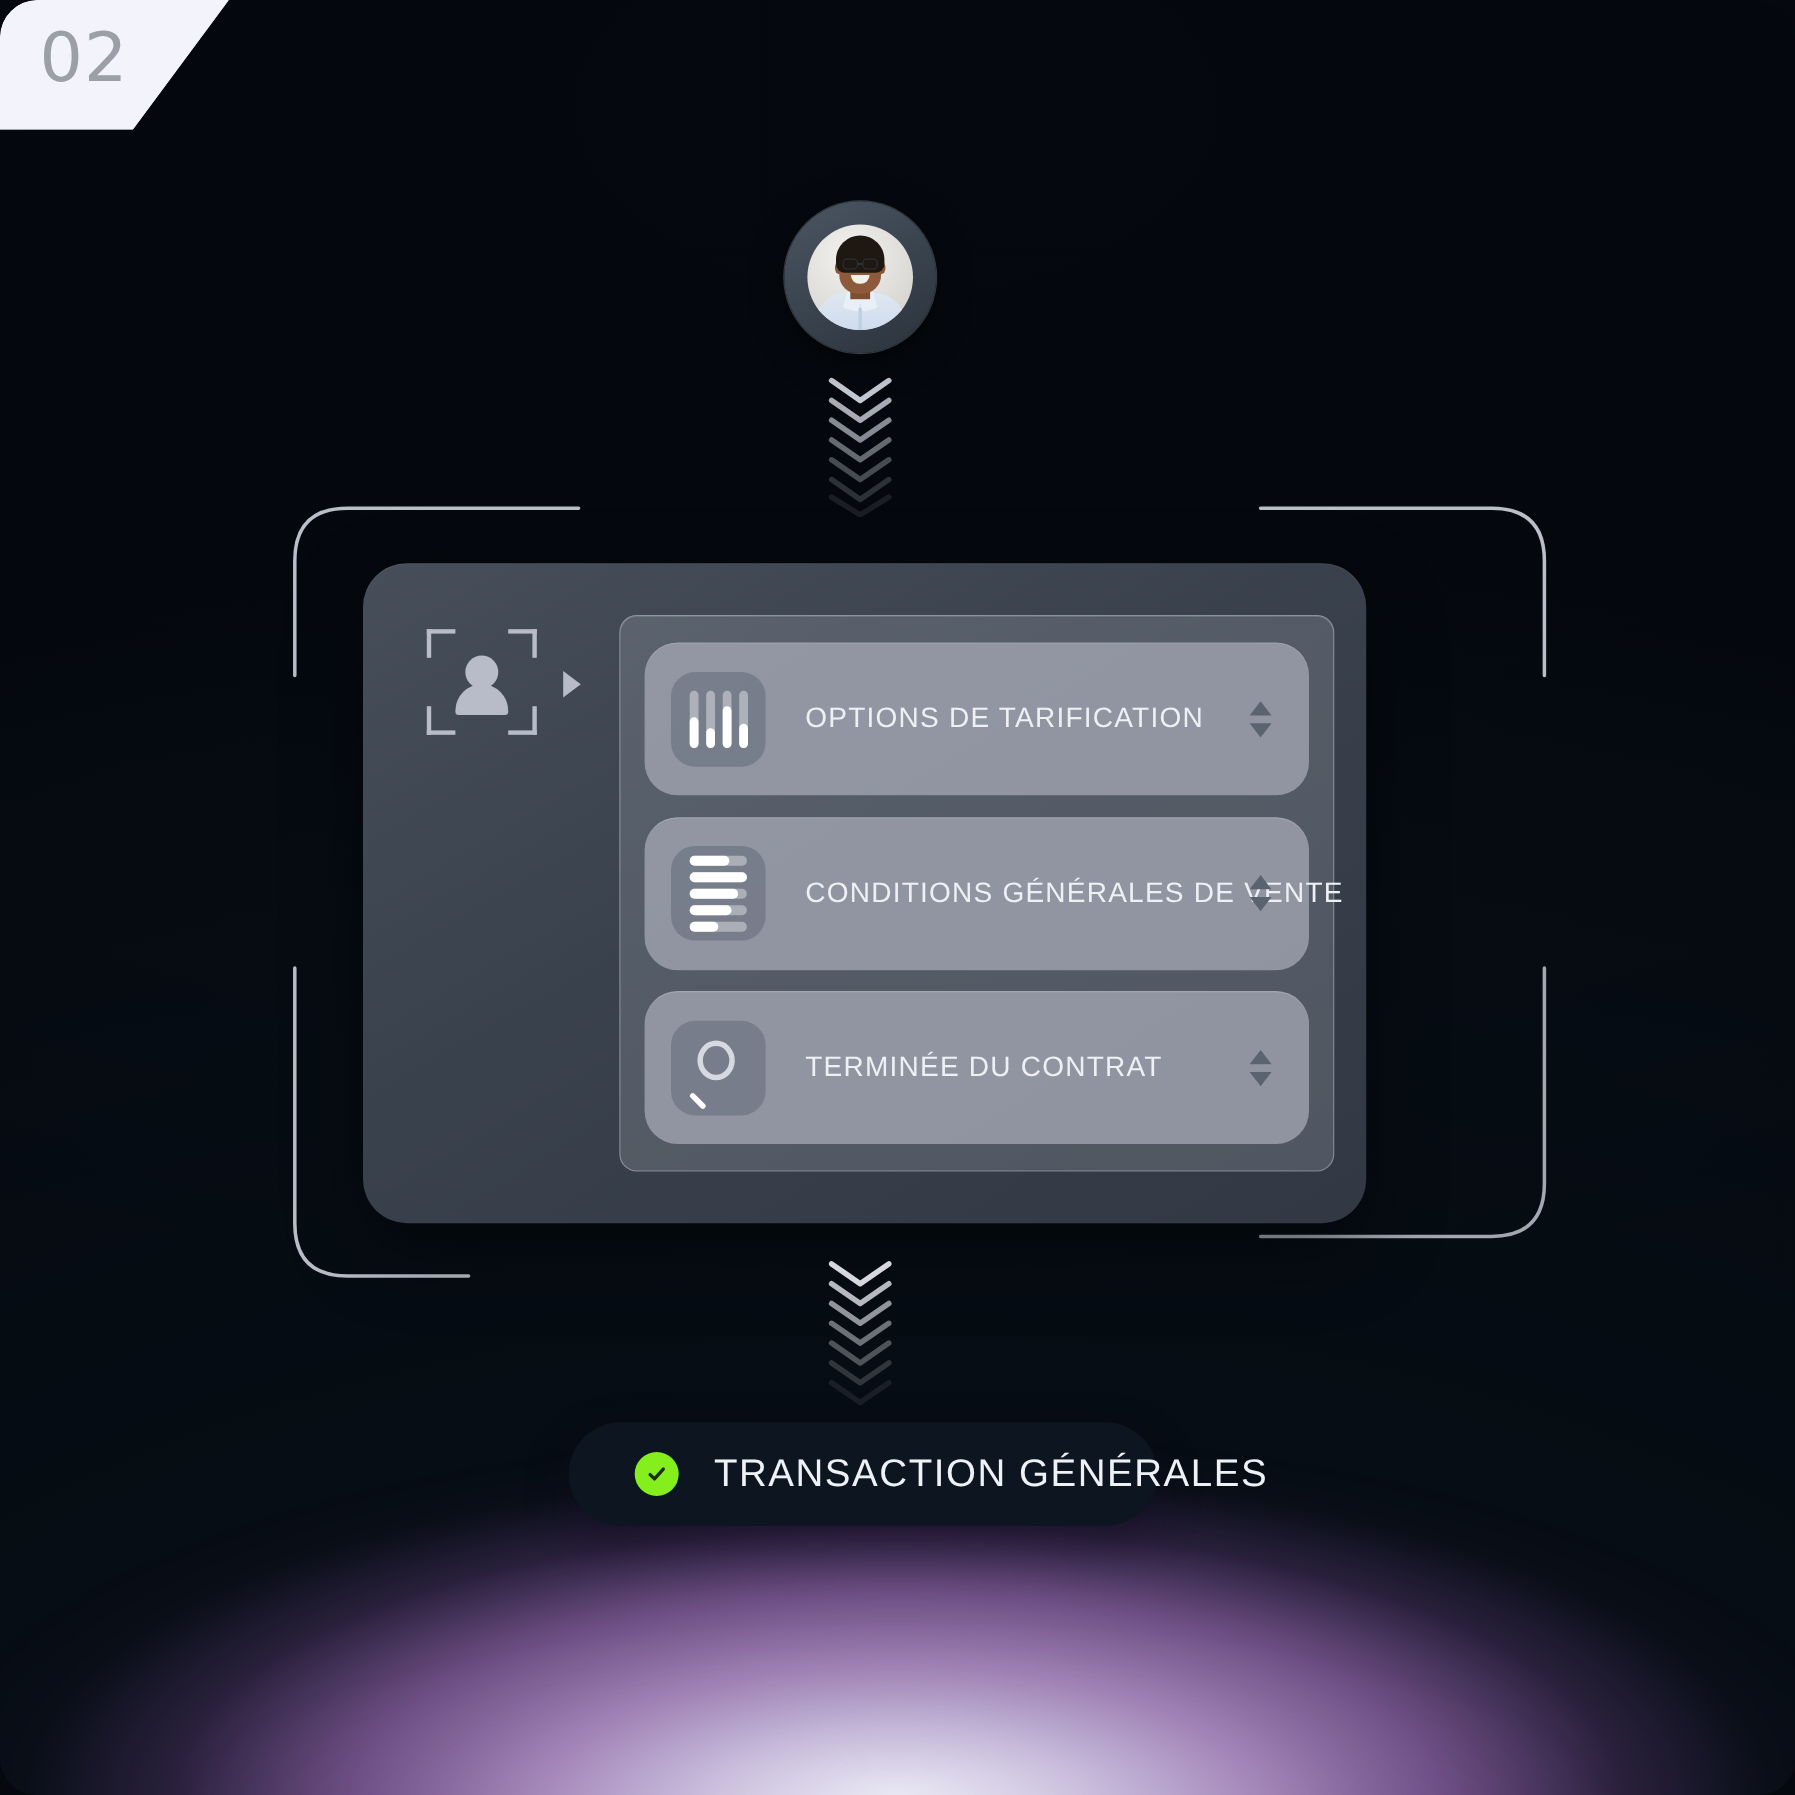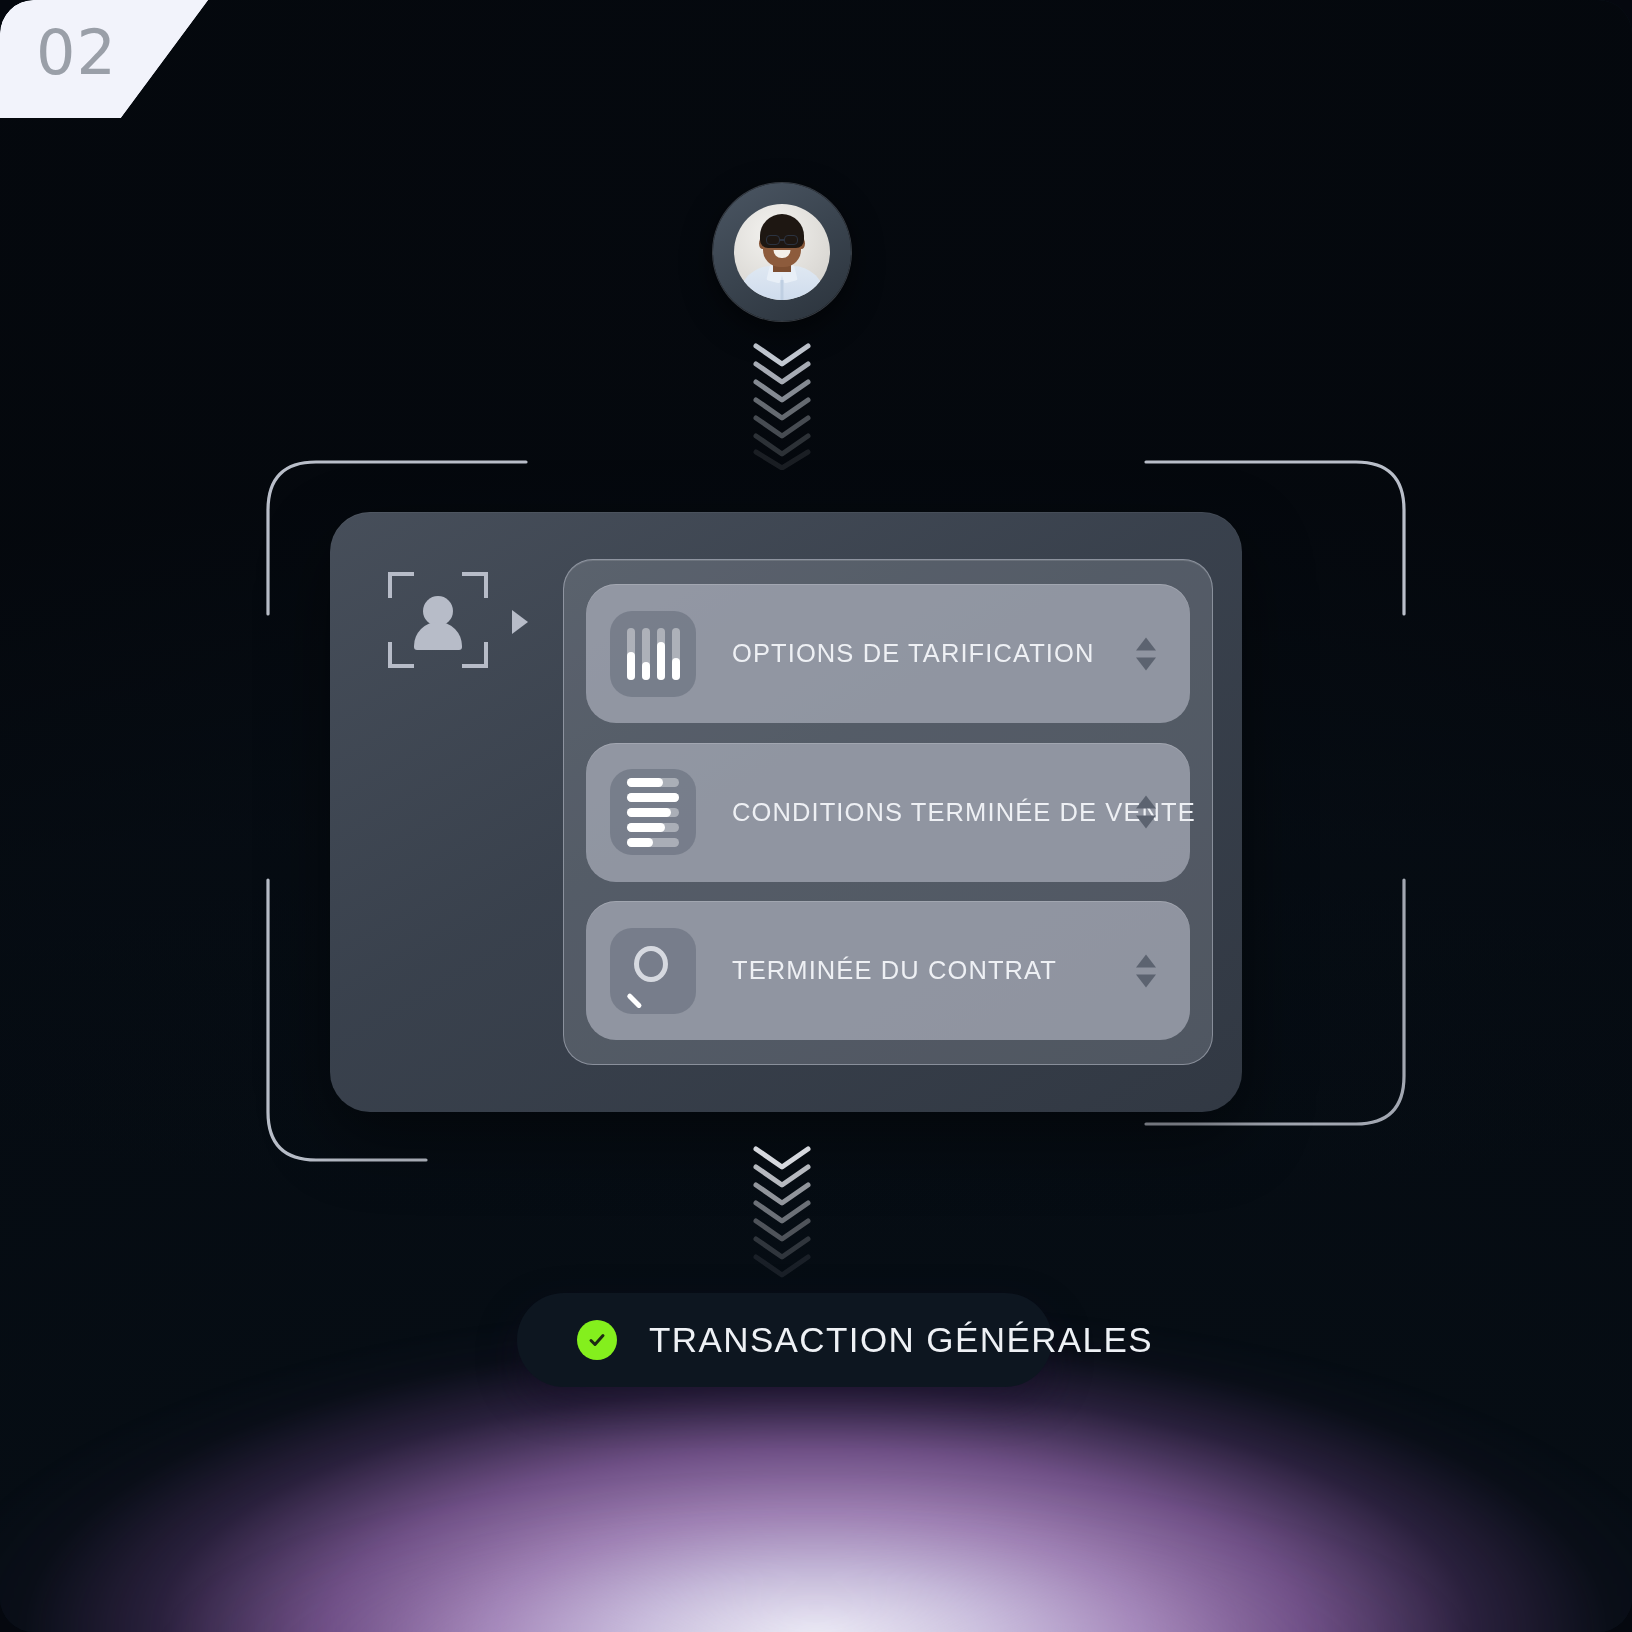--- a/index.html
+++ b/index.html
@@ -163,21 +163,21 @@
   .sc-person-body { position:absolute; left:50%; top:50px; transform:translateX(-50%);
     width:48px; height:28px; border-radius:24px 24px 3px 3px; background:#b7bcc8; }
   .play-tri { position:absolute; left:124px; top:38px;
     width:0;height:0;border-left:16px solid #b7bcc8;
     border-top:12px solid transparent;border-bottom:12px solid transparent; }
 
   
   .list-panel {
     position:absolute; left:233px; top:47px;
     width: 650px; height: 506px;
-    border-radius: 30px;
+    border-radius: 16px;
     background: rgba(150,155,167,0.30);
     border: 1.5px solid rgba(215,220,232,0.42);
     box-shadow: inset 0 1px 0 rgba(255,255,255,0.12);
     padding: 24px 22px;
     display:flex; flex-direction:column; justify-content:space-between;
   }
 
   .row {
     position: relative;
     height: 139px;
@@ -389,21 +389,21 @@
                 <i style="width:44px;"></i>
               </div>
             <div class="lines-row">
                 <i style="width:38px;"></i>
               </div>
             <div class="lines-row">
                 <i style="width:26px;"></i>
               </div>
           </div>
         </div>
-        <div class="row-label">CONDITIONS TERMINÉE DE VENTE</div>
+        <div class="row-label">CONDITIONS GÉNÉRALES DE VENTE</div>
         <div class="sort-arrows">
           <div class="sort-up"></div>
           <div class="sort-down"></div>
         </div>
       </div>
 
       <div class="row">
         <div class="row-icon">
           <div class="mag">
             <div class="mag-circle"></div>

